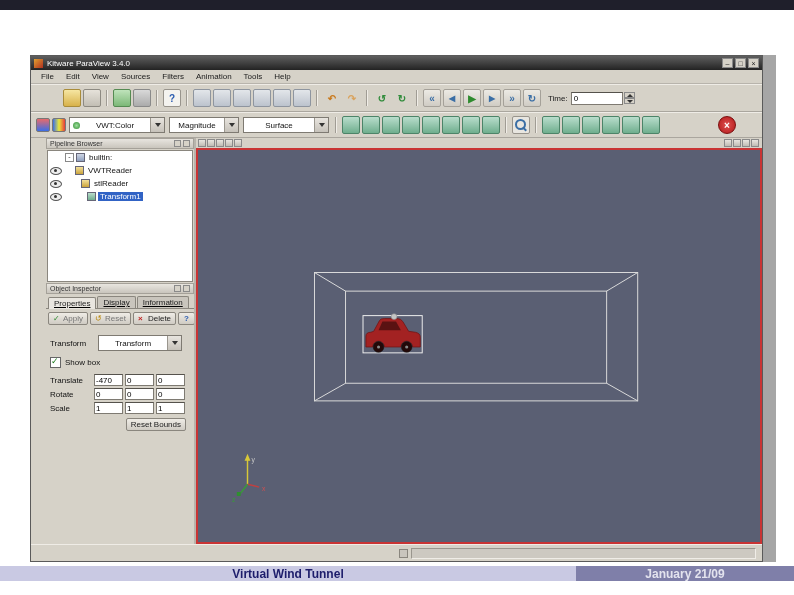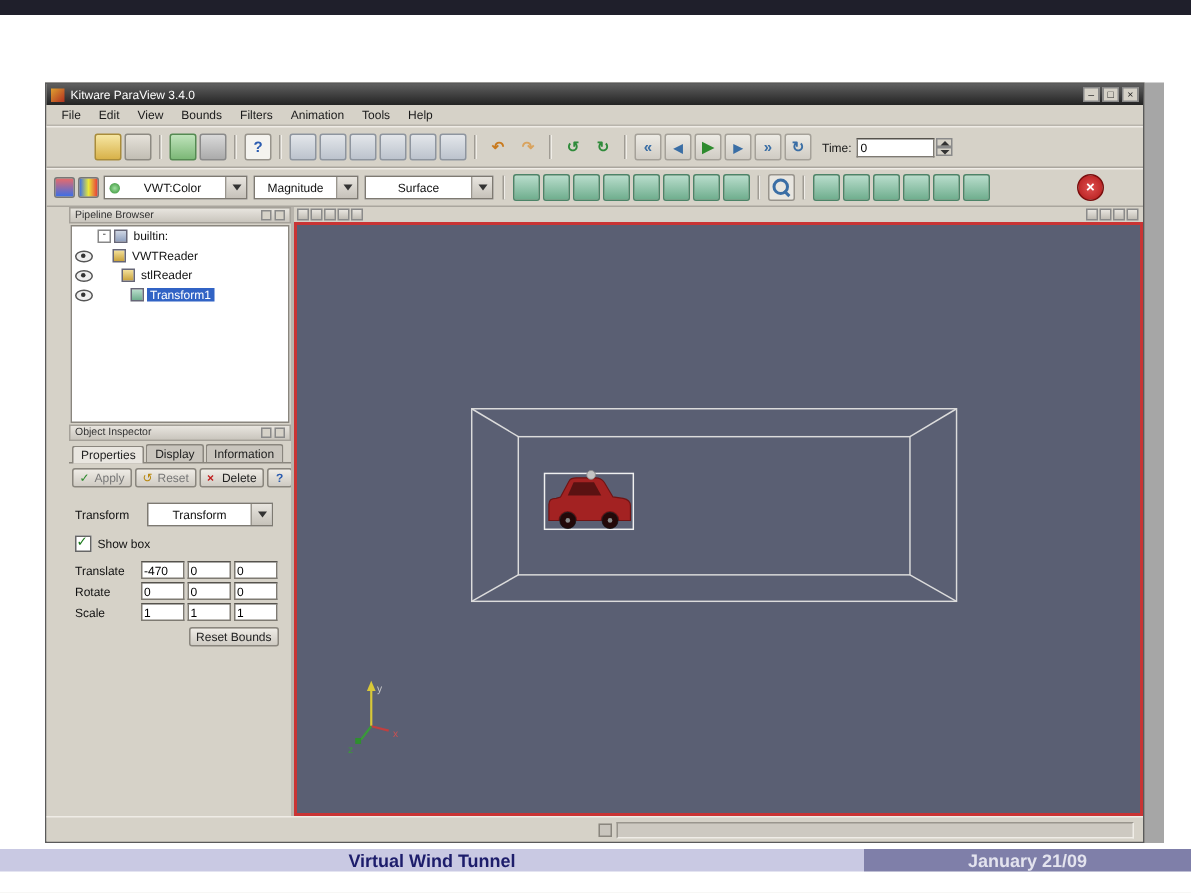--- a/index.html
+++ b/index.html
@@ -103,21 +103,21 @@
   .expander::before{content:"-";}
   .node-icon{width:9px;height:9px;margin-right:2px;flex:none;border:1px solid #667;box-sizing:border-box;}
   .icon-server{background:linear-gradient(#cfd6e4,#8fa0bf);}
   .icon-reader{background:linear-gradient(#f3e09a,#caa33c);}
   .icon-transform{background:linear-gradient(#b9ddcc,#6fae8e);}
   .tree-label{white-space:nowrap;padding:0 2px;}
   .tree-row.selected .tree-label{background:#3163c5;color:#fff;}
   .ind-1{width:12px;flex:none;} .ind-2{width:18px;flex:none;} .ind-3{width:24px;flex:none;} .ind-0{width:2px;flex:none;}
 
   .inspector-panel{flex:1;display:flex;flex-direction:column;min-height:0;}
-  .tabs{display:flex;align-items:flex-end;height:14px;padding:0 2px;border-bottom:1px solid #8a867e;flex:none;}
+  .tabs{display:flex;align-items:flex-end;height:14px;padding:0 2px;border-bottom:1px solid #8a867e;flex:none;text-decoration:underline;}
   .tab{font-size:8px;color:#222;padding:1px 5px;background:#c9c5bd;border:1px solid #8a867e;border-bottom:none;
        border-radius:2px 2px 0 0;margin-right:1px;white-space:nowrap;}
   .tab.active{background:#e9e6e0;position:relative;top:1px;}
   .btn-row{display:flex;align-items:center;padding:3px 2px;flex:none;}
   .btn{font-size:8px;color:#777;background:linear-gradient(#efece6,#cfcbc3);border:1px solid #8a867e;
        border-radius:2px;padding:1px 4px;margin-right:2px;display:inline-flex;align-items:center;white-space:nowrap;}
   .bicon{width:8px;height:8px;margin-right:2px;display:inline-block;font-size:8px;line-height:8px;}
   .bicon-check{color:#2e8b2e;} .bicon-check::before{content:"\2713";}
   .bicon-reset{color:#b8860b;} .bicon-reset::before{content:"\21BA";}
   .bicon-del{color:#c02020;}   .bicon-del::before{content:"\00D7";font-weight:bold;}
@@ -168,21 +168,21 @@
           <span class="win-btn">–</span>
           <span class="win-btn">□</span>
           <span class="win-btn">×</span>
         </span>
       </div>
 
       <div class="menubar">
         <span class="menu-item">File</span>
         <span class="menu-item">Edit</span>
         <span class="menu-item">View</span>
-        <span class="menu-item">Bounds</span>
+        <span class="menu-item">Sources</span>
         <span class="menu-item">Filters</span>
         <span class="menu-item">Animation</span>
         <span class="menu-item">Tools</span>
         <span class="menu-item">Help</span>
       </div>
 
       <div class="toolbar tb1">
         <span class="ic ic-open"></span>
         <span class="ic ic-save"></span>
         <span class="tsep"></span>

